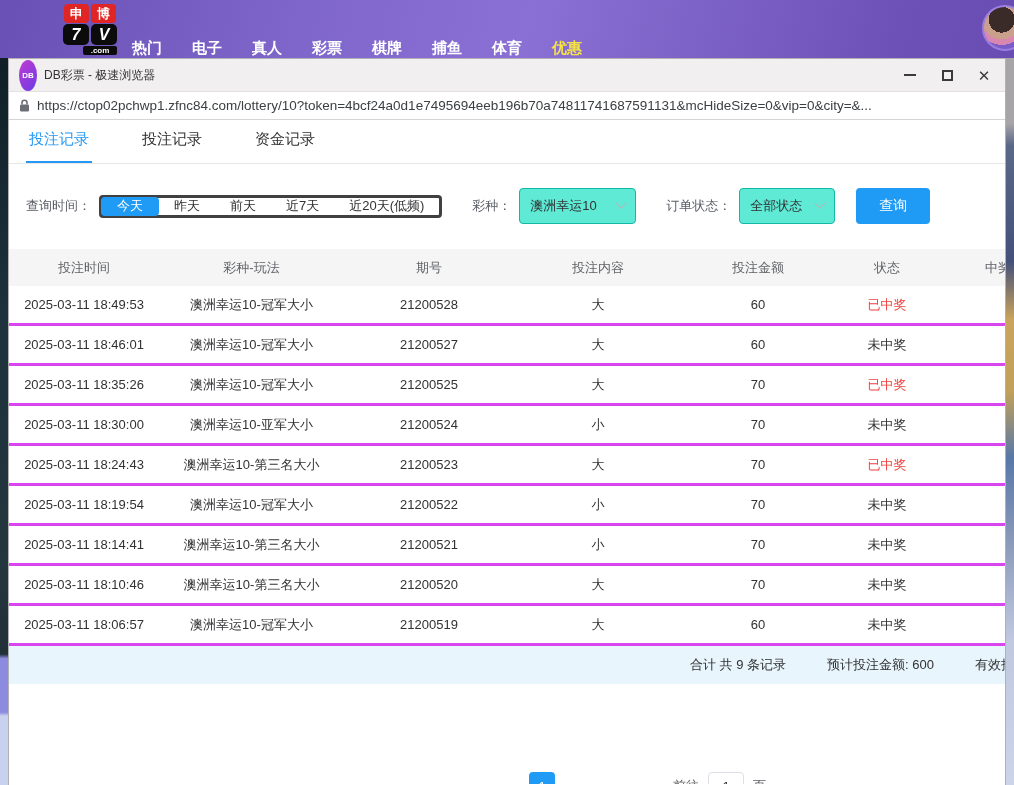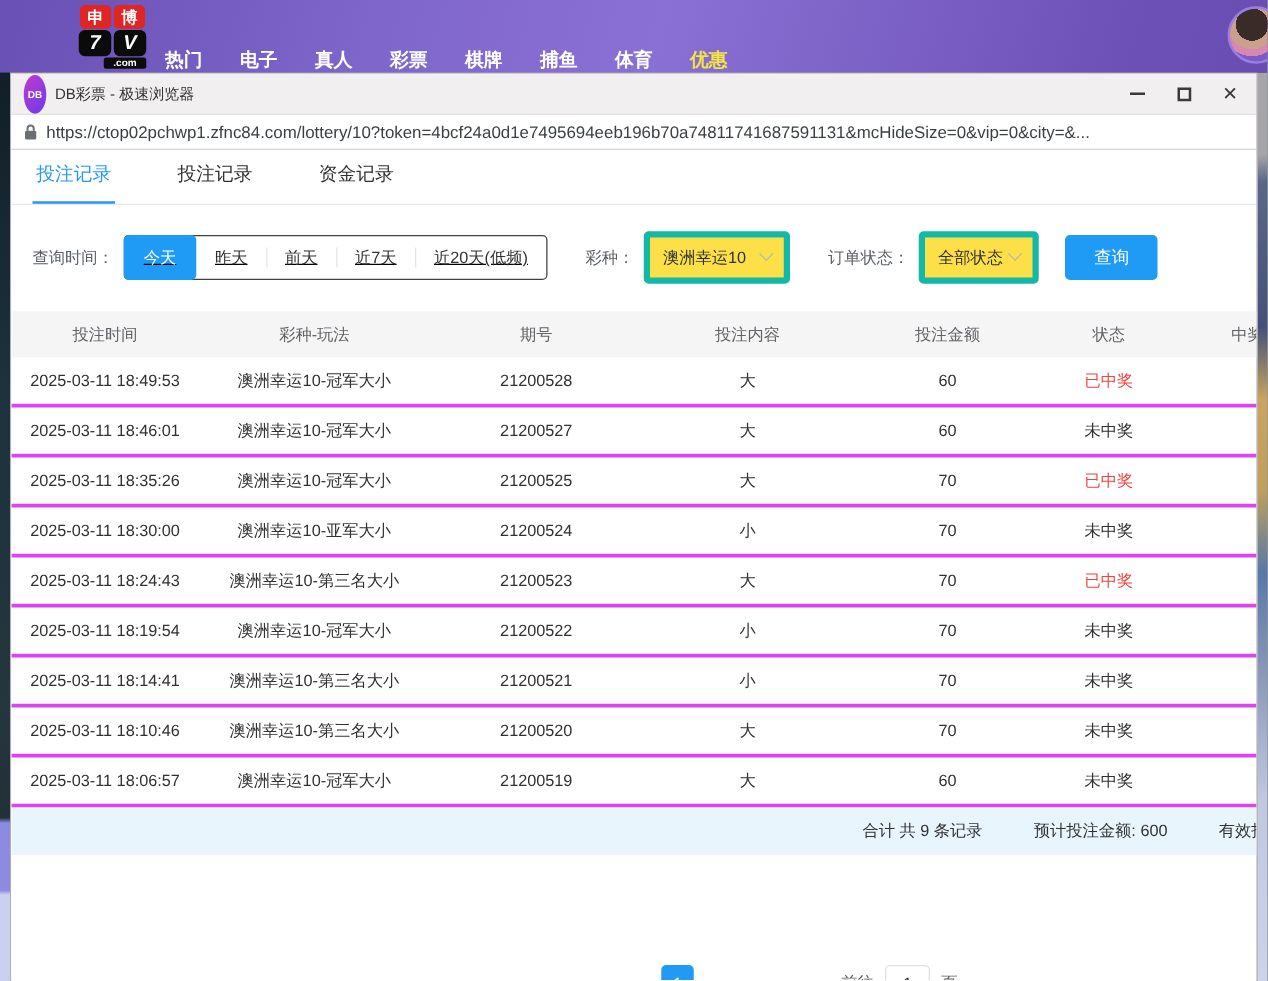--- a/index.html
+++ b/index.html
@@ -45,27 +45,27 @@
   .page { height:664px; background:#fff; overflow:hidden; position:relative; }
 
   
   .tabs { display:flex; padding:10px 0 0 17px; border-bottom:1px solid #e7e7e7; }
   .tab { font-size:15px; color:#303133; padding:0 3px 12px 3px; margin-right:47px; cursor:pointer; border-bottom:2px solid transparent; }
   .tab.active { color:#2598f5; border-bottom-color:#2598f5; }
 
   
   .filters { display:flex; align-items:center; margin:24px 0 0 17px; height:36px; }
   .f-label { font-size:13px; color:#5a5e66; margin-right:8px; white-space:nowrap; }
-  .seg { display:flex; border:1px solid #404040; border-radius:4px; height:36px; background:#fff;text-decoration:underline; }
+  .seg { display:flex; border:3px solid #404040; border-radius:4px; height:23px; background:#fff; }
   .seg-item { display:flex; align-items:center; padding:0 15px; font-size:13px; color:#303133; cursor:pointer; position:relative; white-space:nowrap; }
   .seg-item:not(.active):not(:first-child)::before { content:''; position:absolute; left:0; top:9px; bottom:9px; width:1px; background:#e0e3e9; }
   .seg-item.active { background:#1f9bf5; color:#fff; border-radius:4px; margin:-1px 0 -1px -1px; padding:0 16px; }
   .seg-item.active + .seg-item::before { display:none; }
   .sel-wrap { display:flex; align-items:center; margin-left:30px; }
-  .select { width:117px; height:36px; border:5px solid #14b8a6; border-radius:4px; display:flex; align-items:center; justify-content:space-between; padding:16px 10px; font-size:13px; color:#303133; cursor:pointer; background:#fde047; }
+  .select { width:117px; height:36px; border:1px solid #14b8a6; border-radius:4px; display:flex; align-items:center; justify-content:space-between; padding:16px 10px; font-size:13px; color:#303133; cursor:pointer; background:#5eead4; }
   .select.narrow { width:96px; }
   .chev { width:8px; height:8px; border-right:1.5px solid #b4b7bd; border-bottom:1.5px solid #b4b7bd; transform:rotate(45deg) translate(-2px,-2px); }
   .search-btn { width:74px; height:36px; margin-left:21px; background:#1f9bf5; color:#fff; font-size:14px; border:none; border-radius:4px; cursor:pointer; font-family:inherit; }
 
   
   .table { margin-top:25px; width:998px; overflow:hidden; }
   .trow { display:grid; grid-template-columns:150px 185px 170px 168px 152px 106px 120px; align-items:center; }
   .thead { height:37px; background:#f5f5f6; }
   .thead .cell { font-size:13px; color:#606266; }
   .cell { text-align:center; font-size:13px; color:#303133; white-space:nowrap; overflow:visible; }

